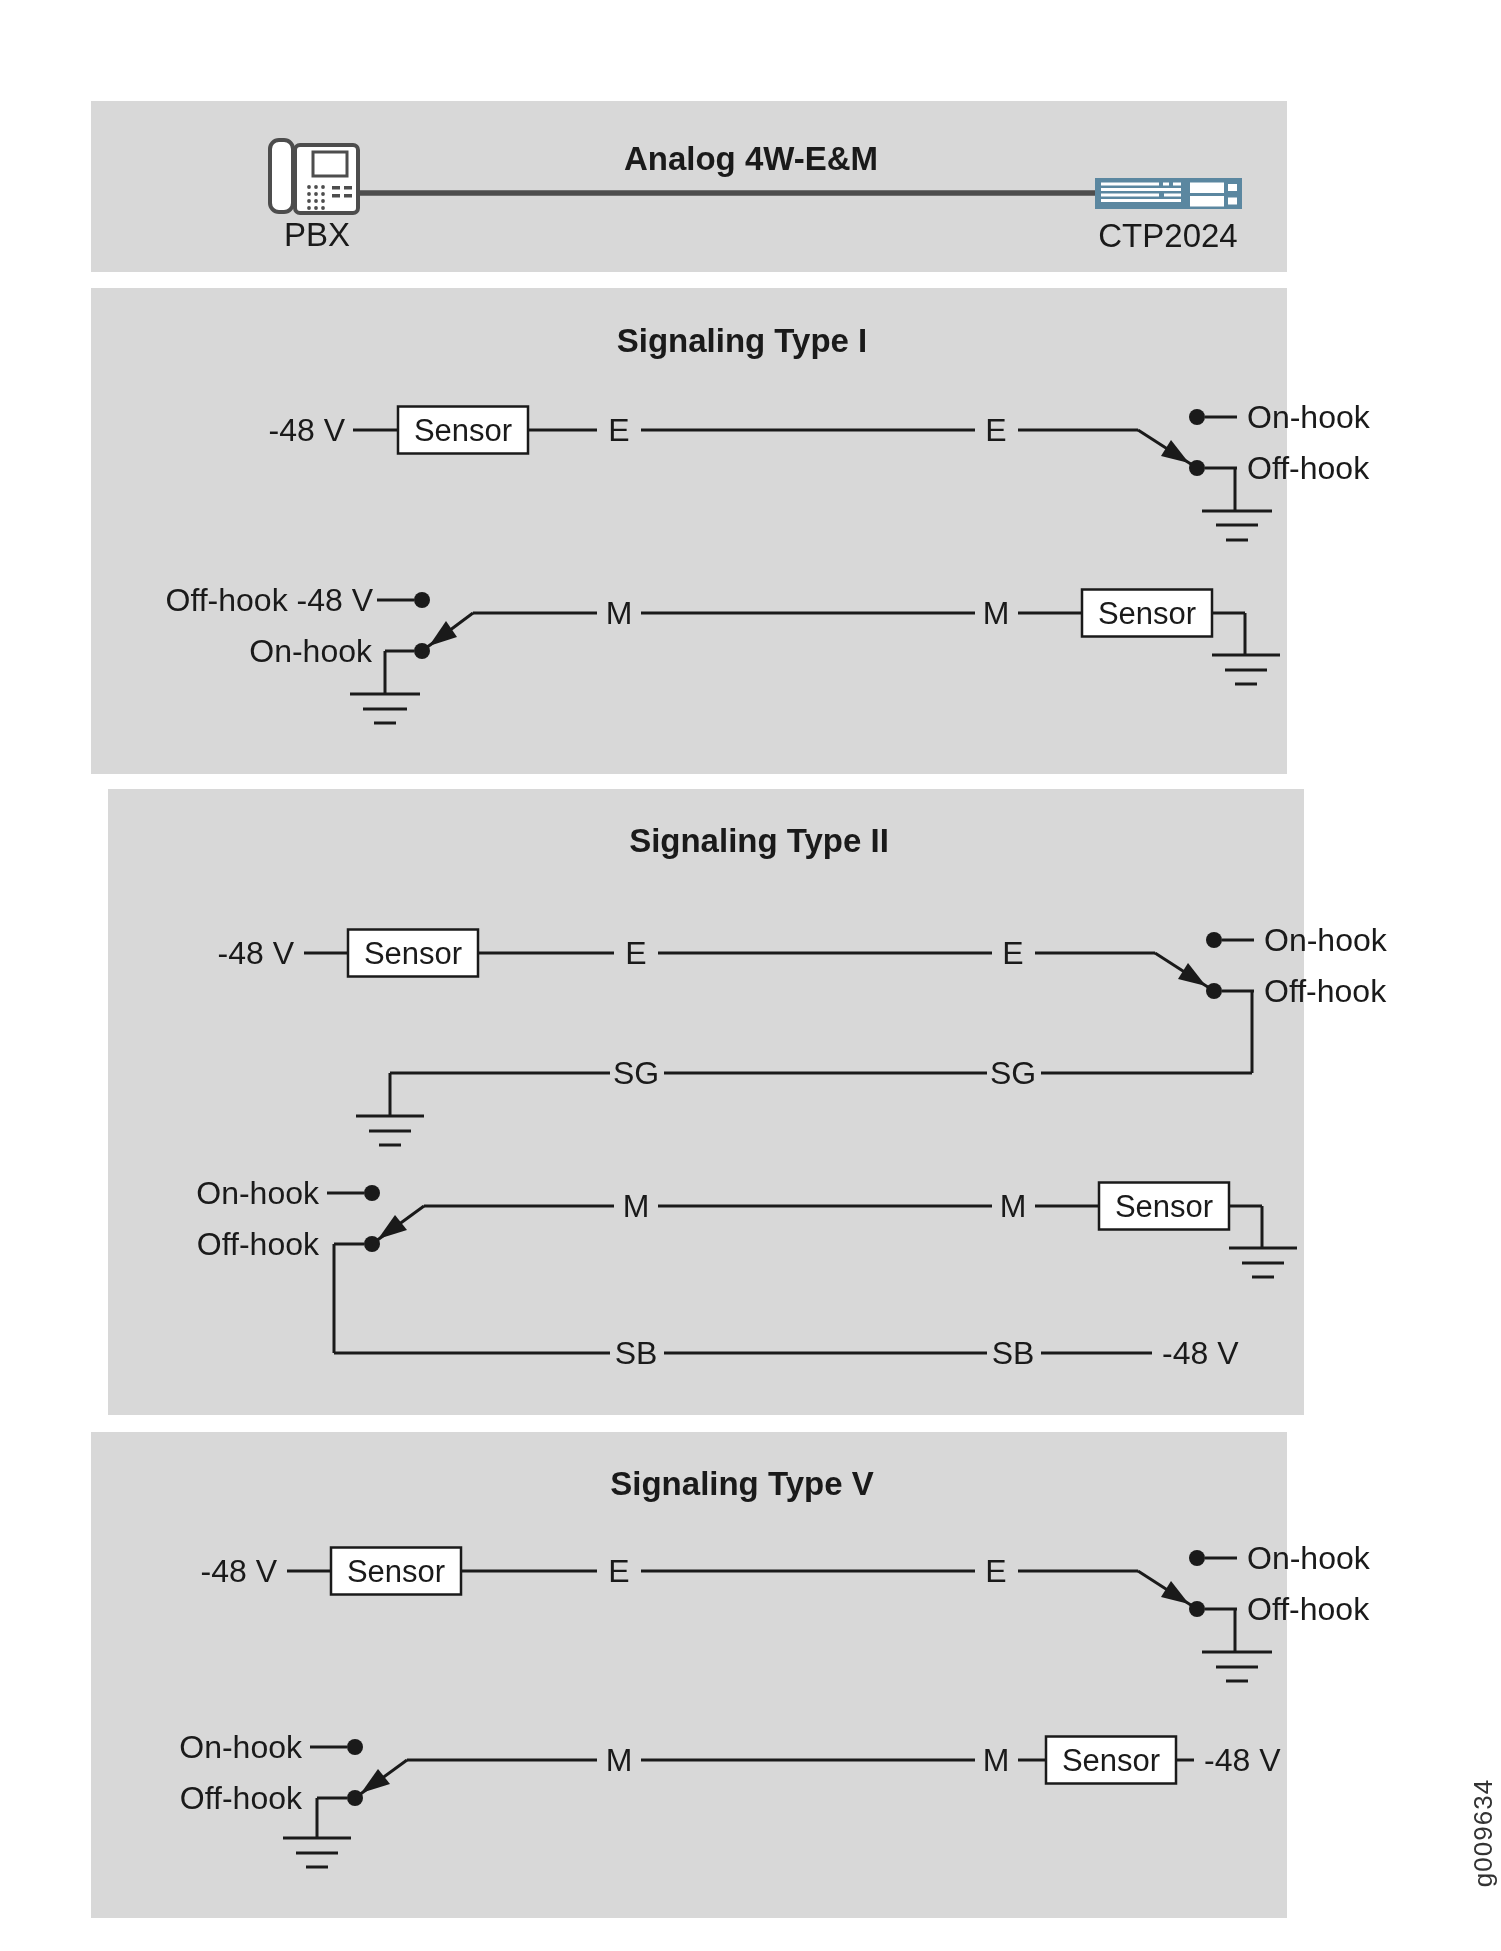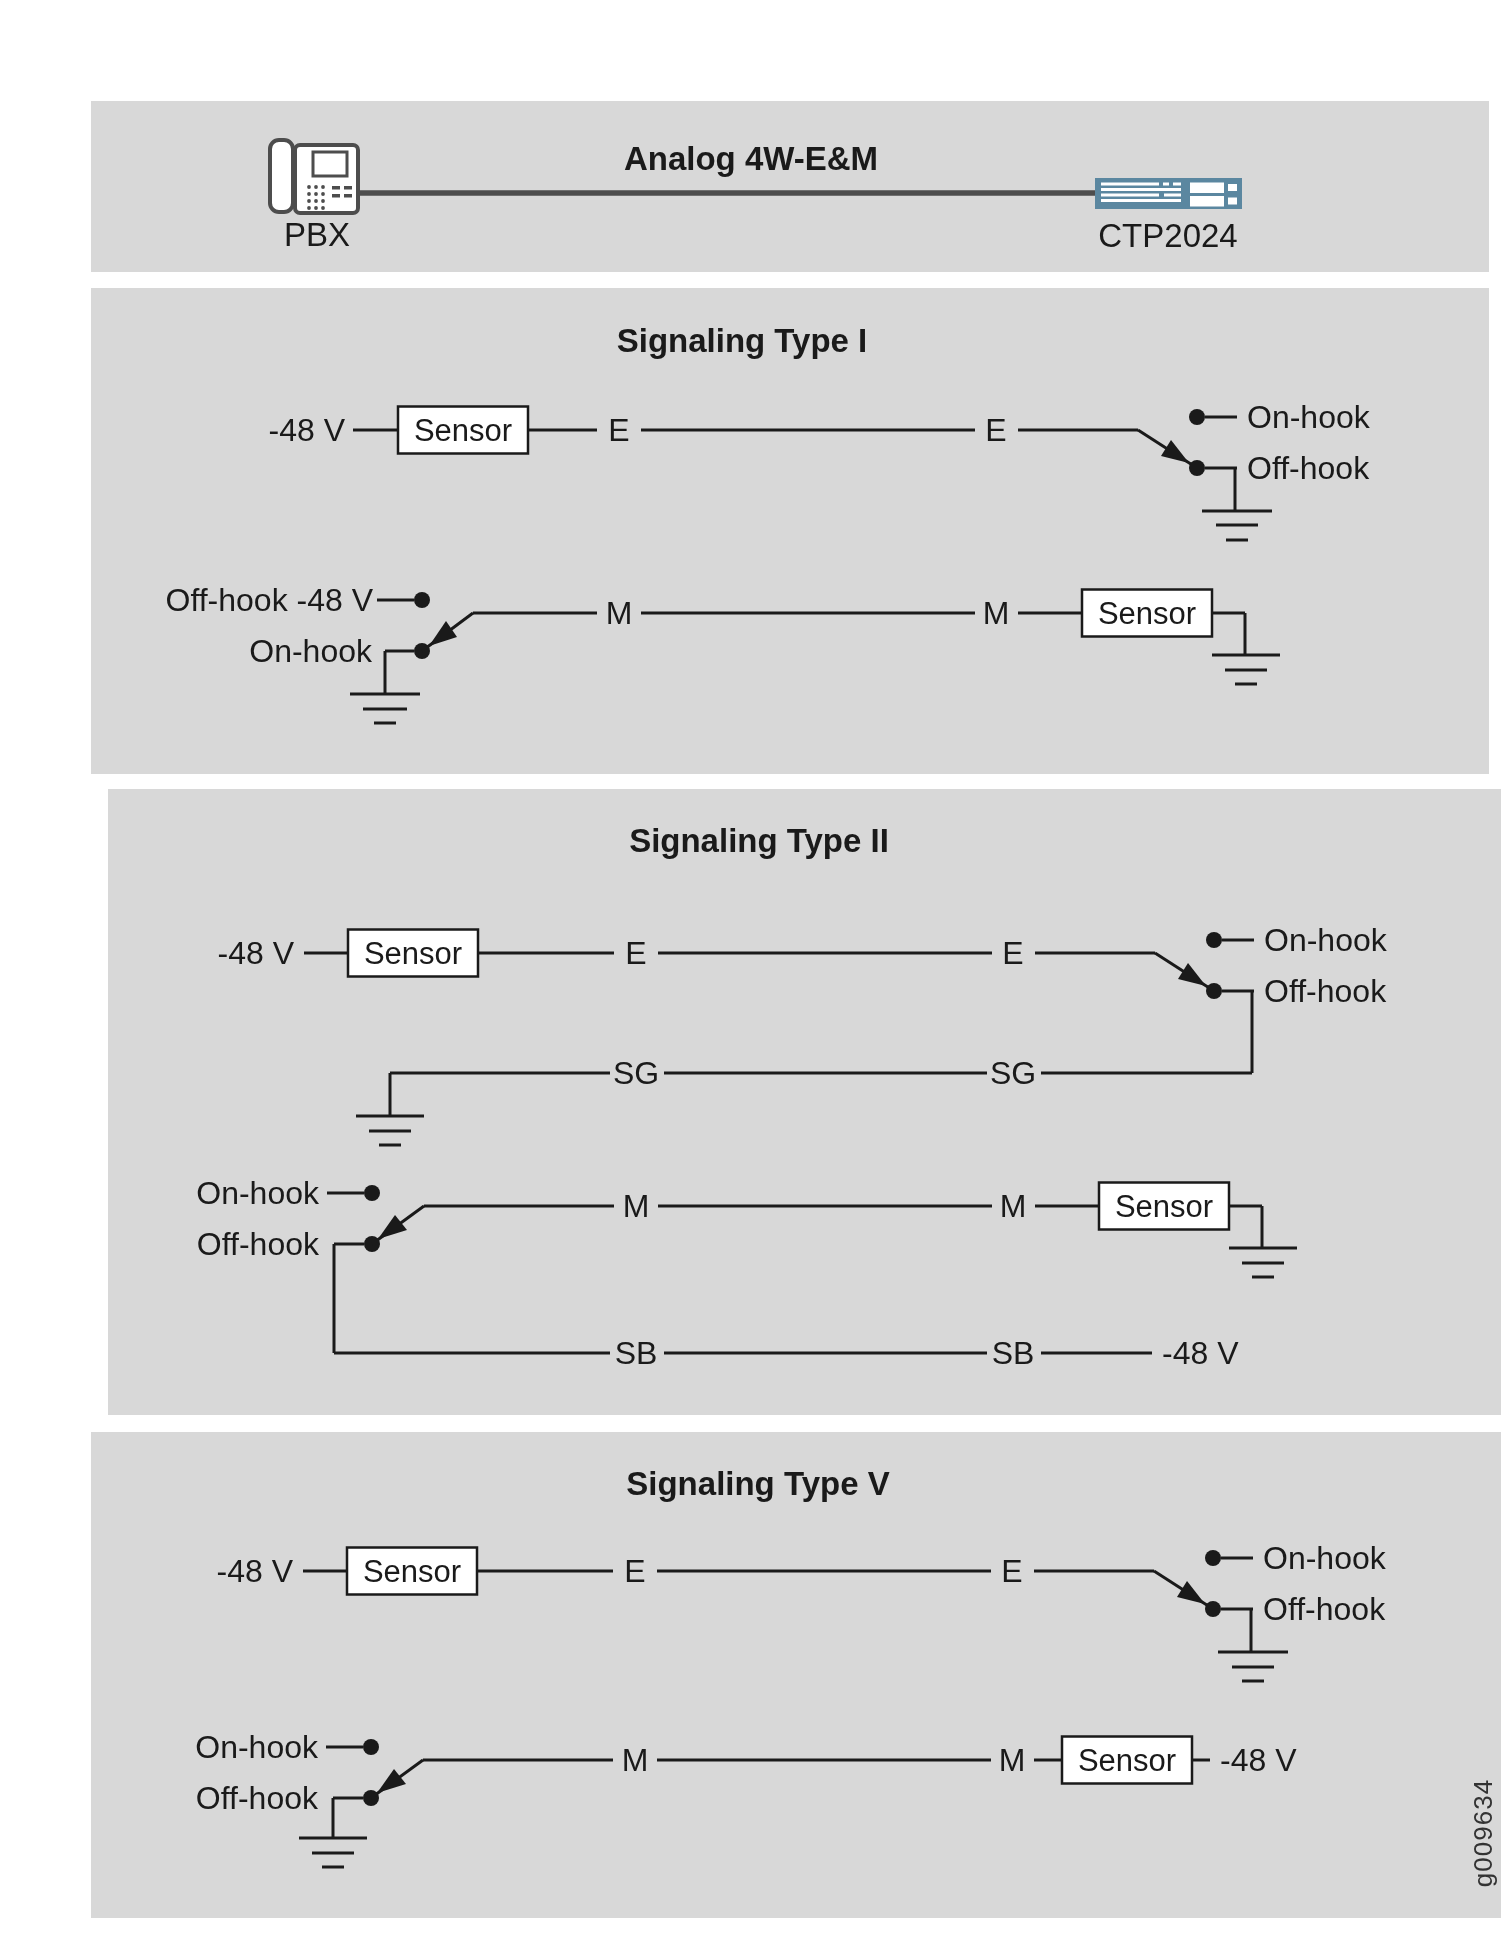--- a/index.html
+++ b/index.html
@@ -8,27 +8,27 @@
     width: 1501px;
     height: 1951px;
     background: #ffffff;
     font-family: "Liberation Sans", sans-serif;
     color: #1a1a1a;
     overflow: hidden;
   }
   .panel {
     position: absolute;
     left: 91px;
-    width: 1398px;
+    width: 1196px;
     background: #d8d8d8;
   }
   #panel-overview { top: 101px;  height: 171px; }
   #panel-type1    { top: 288px;  height: 486px; }
   #panel-type2    { top: 789px;  height: 626px; margin-left: 17px; }
-  #panel-type5    { top: 1432px; height: 486px; padding-left: 16px; }
+  #panel-type5    { top: 1432px; height: 486px; }
   svg { display: block; }
   svg text {
     font-family: "Liberation Sans", sans-serif;
     font-size: 32px;
     fill: #1a1a1a;
   }
   svg text.title { font-size: 33px; font-weight: bold; }
   svg text.device-label { font-size: 33px; }
   svg text.boxlabel { font-size: 31px; }
   .wire { stroke: #1a1a1a; stroke-width: 3; fill: none; }

